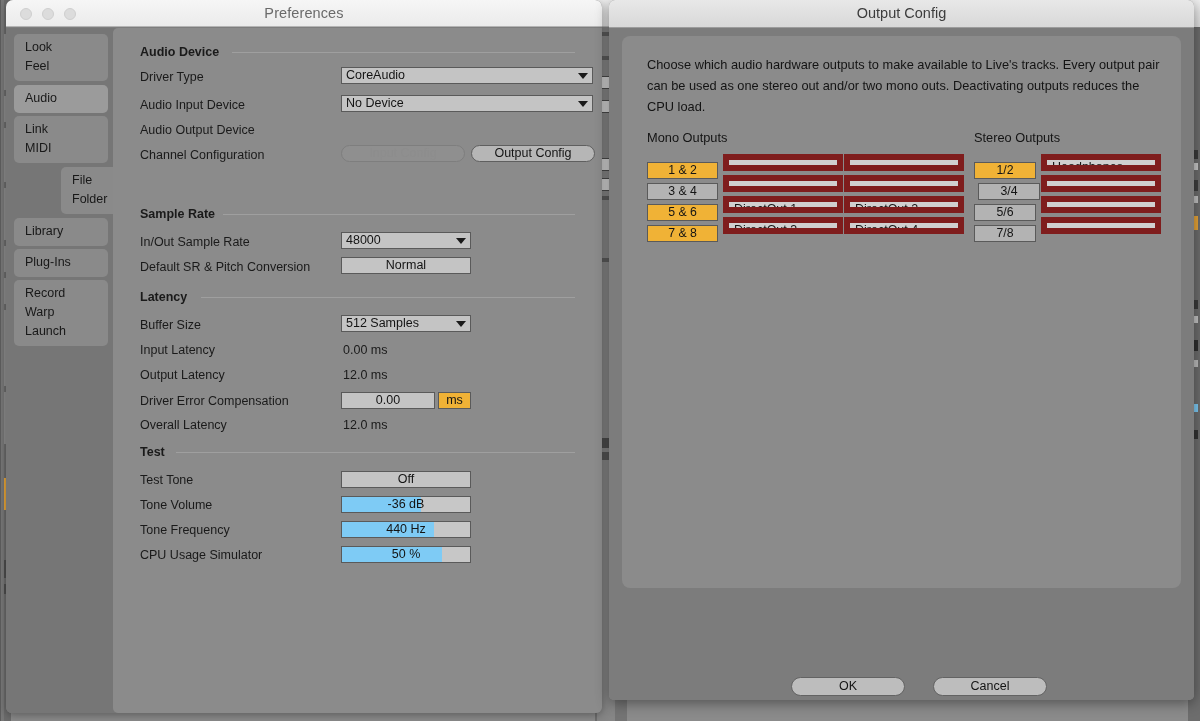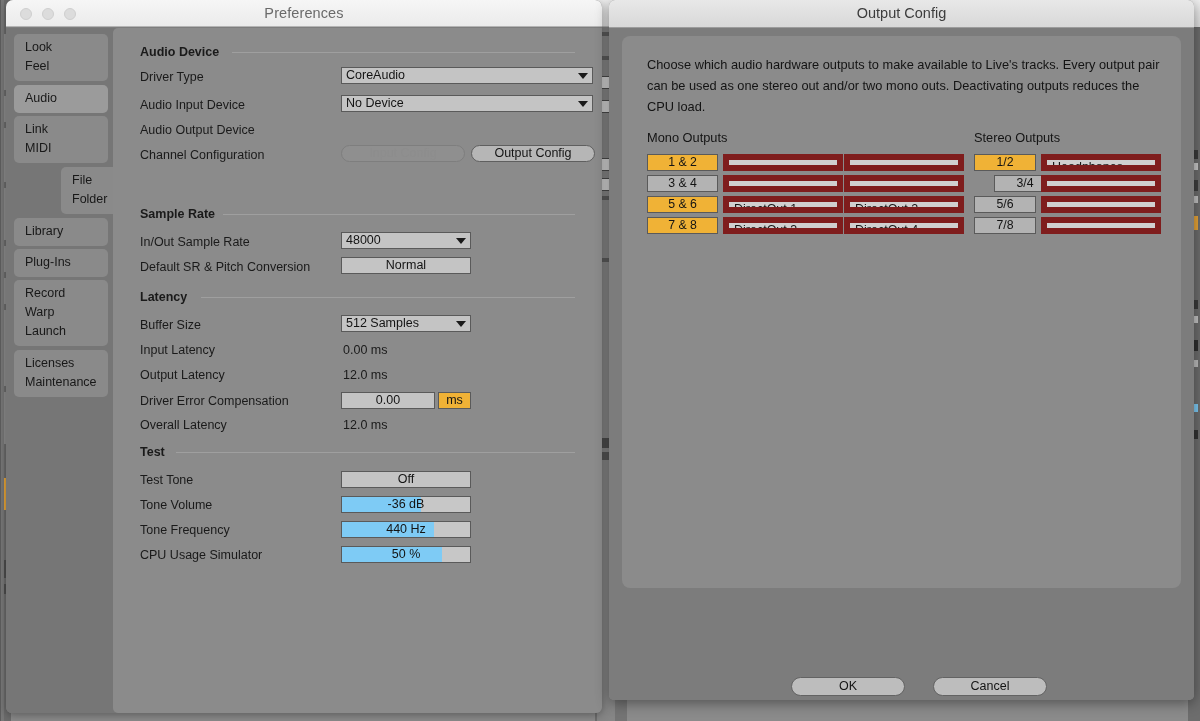--- a/index.html
+++ b/index.html
@@ -231,21 +231,21 @@
     position: absolute; left: 25px; top: 18px; width: 520px;
     font-size: 12.8px; color: #141414; line-height: 21px;
   }
   .col-head {
     position: absolute; font-size: 12.8px; color: #141414; white-space: nowrap;
   }
   .ch-btn {
     position: absolute; height: 17px;
     background: #b3b3b3; border: 1px solid #5a5a5a;
     font-size: 12.3px; color: #141414;
-    text-align: center; line-height: 15px; white-space: nowrap;
+    text-align: center; line-height: 15px; white-space: nowrap; margin-top: 8px;
   }
   .ch-btn.active { background: #f0b236; }
   .name-box {
     position: absolute; height: 17px;
     background: #d0d0d0; border: 6px solid #7f1d1d;
     font-size: 12.5px; color: #141414;
     line-height: 15px; padding-left: 5px;
     white-space: nowrap; overflow: hidden;
   }
   .dlg-pill {
@@ -342,24 +342,20 @@
       <div class="side-group" style="top:221px;">
         <div class="side-item">Plug-Ins</div>
       </div>
 
       <div class="side-group" style="top:252px;">
         <div class="side-item">Record</div>
         <div class="side-item">Warp</div>
         <div class="side-item">Launch</div>
       </div>
 
-      <div class="side-group" style="top:322px;">
-        <div class="side-item">Licenses</div>
-        <div class="side-item">Maintenance</div>
-      </div>
     </div>
 
     <div id="prefs-content">
 
       <div class="section-head" style="left:27px; top:17px;">Audio Device</div>
       <div class="section-rule" style="left:119px; top:24px; width:343px;"></div>
 
       <div class="field-label" style="left:27px; top:42px;">Driver Type</div>
       <div class="dropdown" style="left:228px; top:39px; width:252px;">
         <span>CoreAudio</span>
@@ -467,21 +463,21 @@
 
       <div class="ch-btn active" style="left:25px;  top:181px; width:71px;">7 &amp; 8</div>
       <div class="name-box" style="left:101px; top:181px; width:120px;">DirectOut 3</div>
       <div class="name-box" style="left:222px; top:181px; width:120px;">DirectOut 4</div>
 
       <div class="col-head" style="left:352px; top:94px;">Stereo Outputs</div>
 
       <div class="ch-btn active" style="left:352px; top:118px; width:62px;">1/2</div>
       <div class="name-box" style="left:419px; top:118px; width:120px;">Headphones</div>
 
-      <div class="ch-btn" style="left:372px; top:139px; width:62px;">3/4</div>
+      <div class="ch-btn" style="left:356px; top:139px; width:62px;">3/4</div>
       <div class="name-box" style="left:419px; top:139px; width:120px;"></div>
 
       <div class="ch-btn" style="left:352px; top:160px; width:62px;">5/6</div>
       <div class="name-box" style="left:419px; top:160px; width:120px;"></div>
 
       <div class="ch-btn" style="left:352px; top:181px; width:62px;">7/8</div>
       <div class="name-box" style="left:419px; top:181px; width:120px;"></div>
 
       <div class="dlg-pill" style="left:169px; top:641px; width:114px;">OK</div>
       <div class="dlg-pill" style="left:311px; top:641px; width:114px;">Cancel</div>

